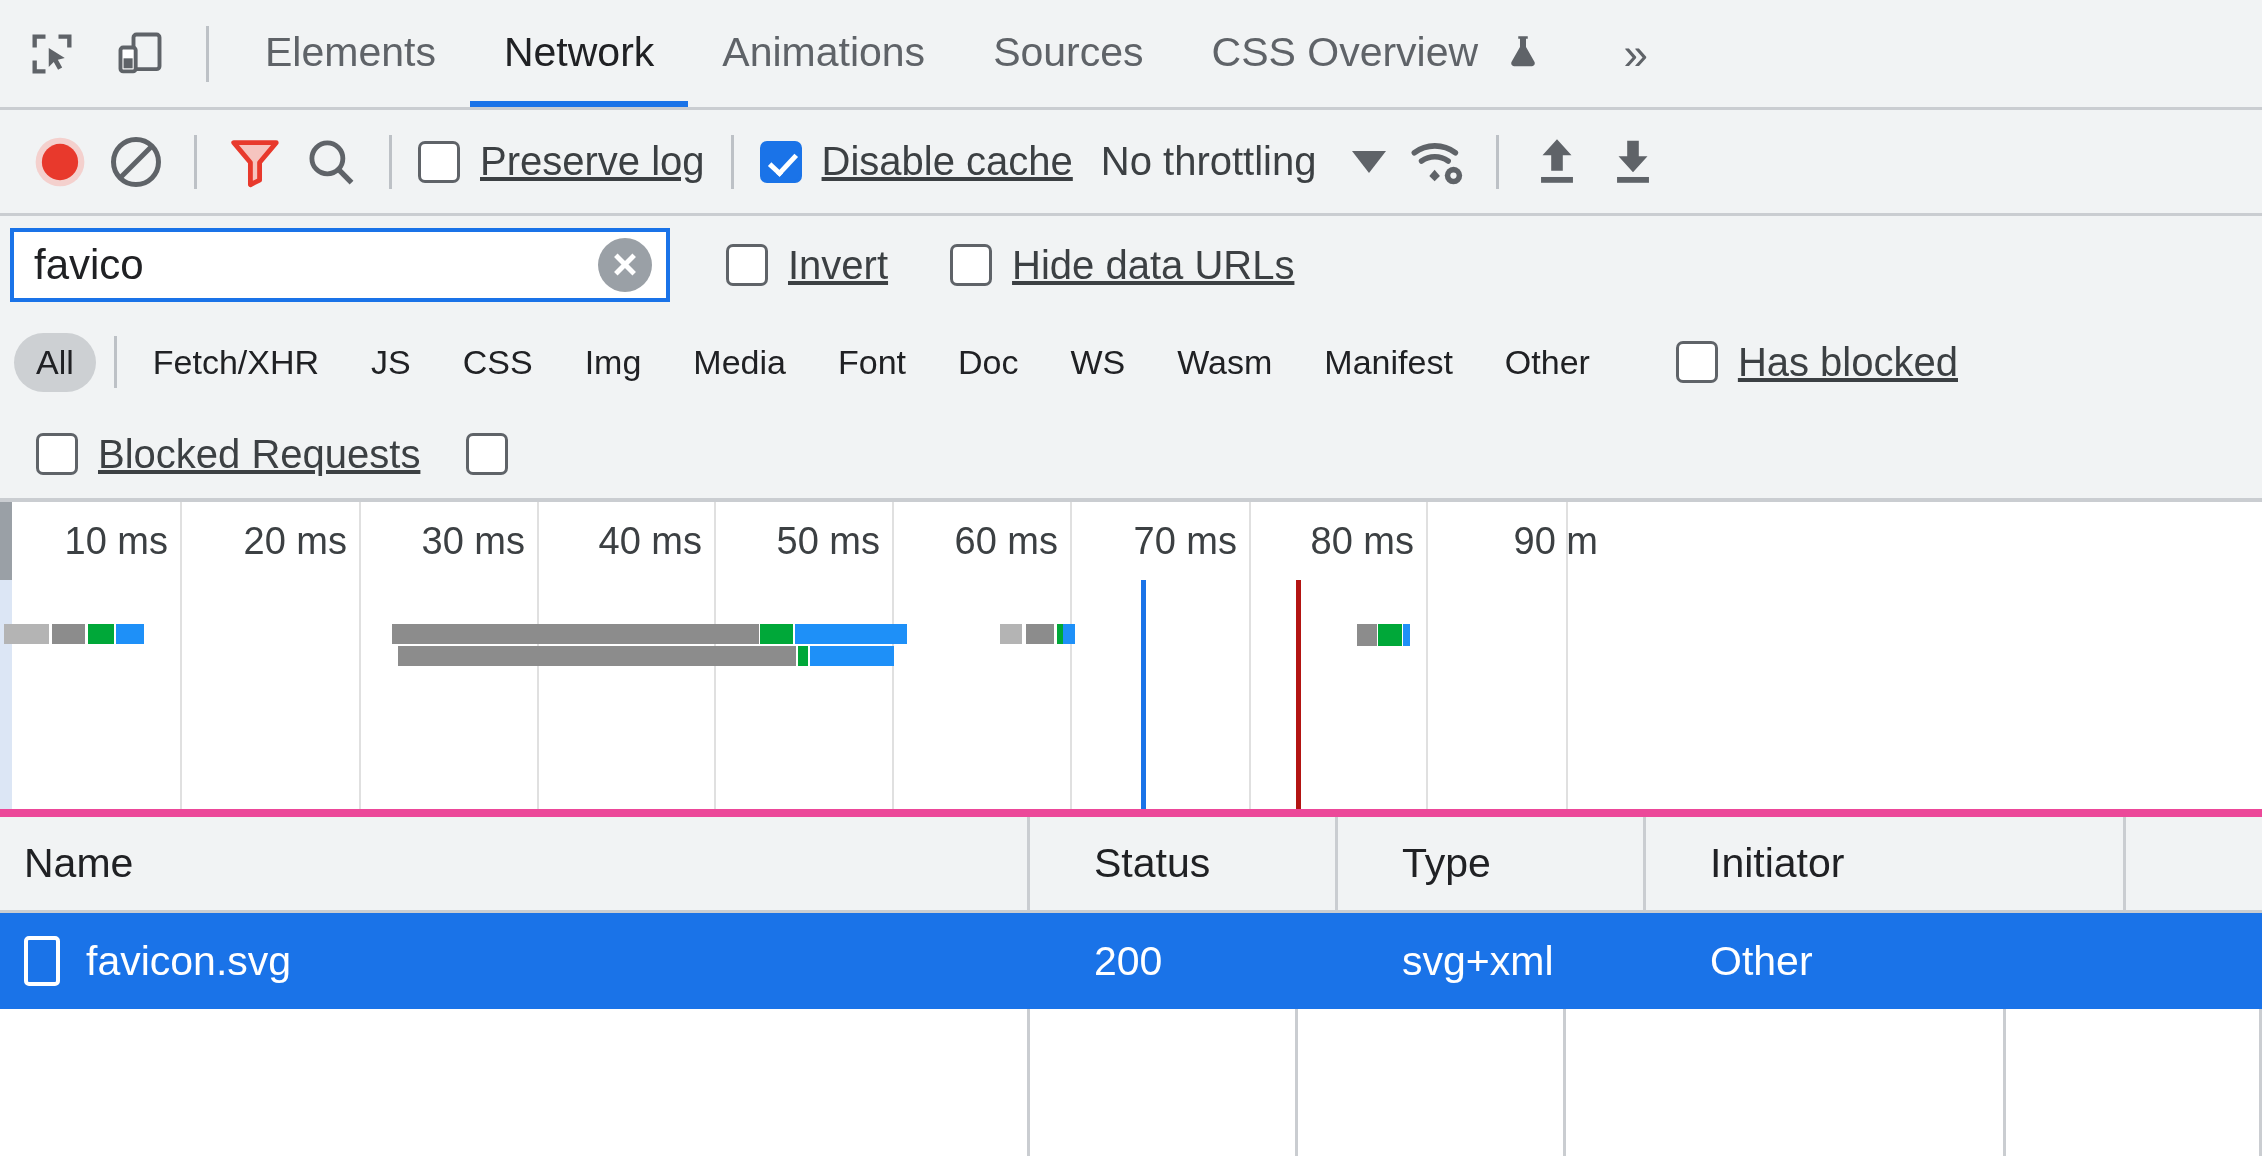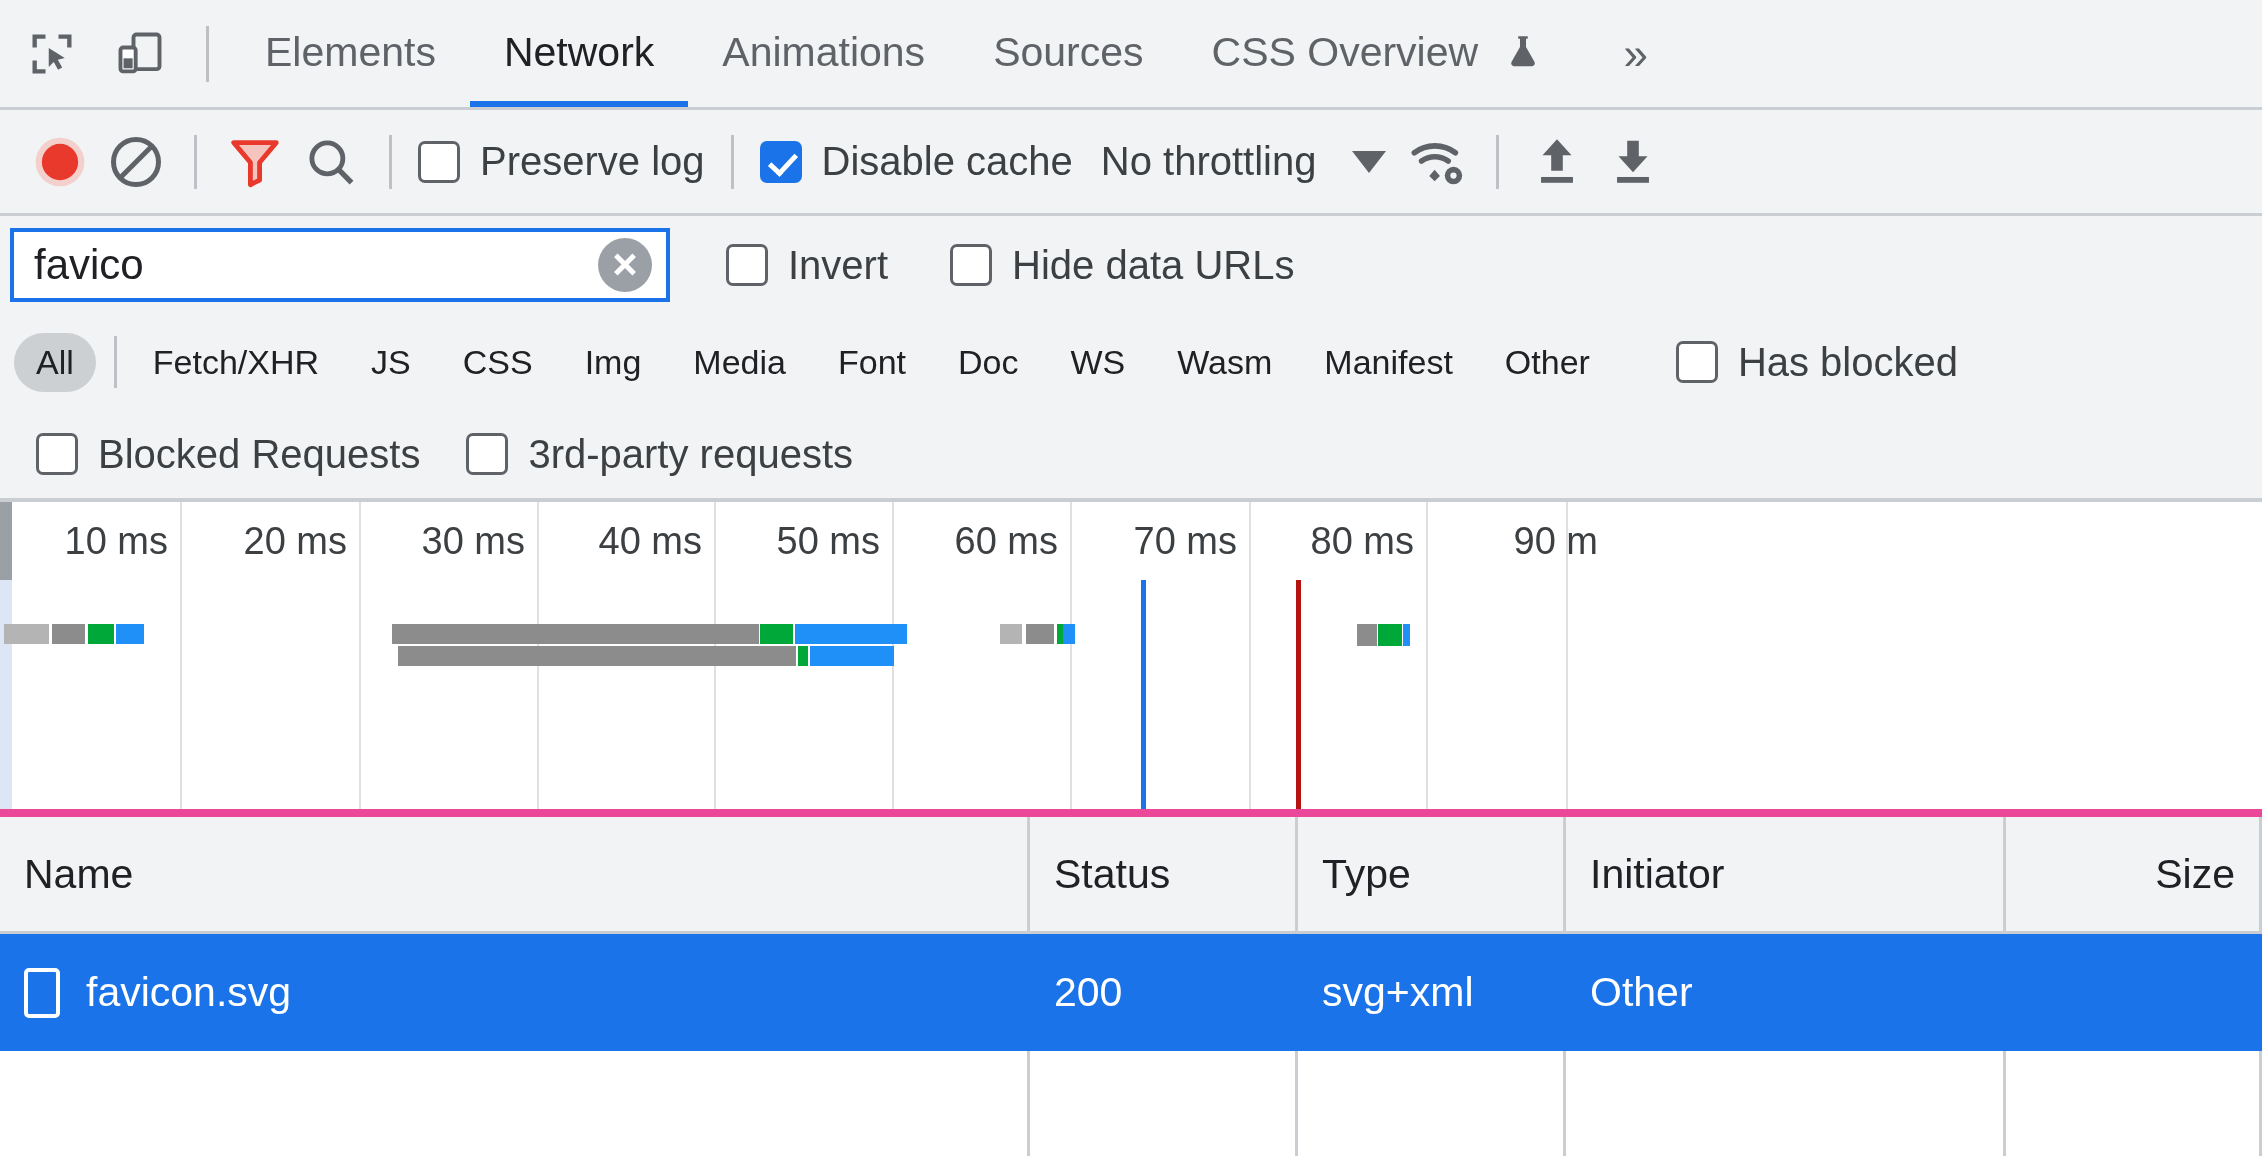--- a/index.html
+++ b/index.html
@@ -102,20 +102,21 @@
     margin: 0 20px;
     flex: 0 0 auto;
   }
   .cb-label {
     display: flex;
     align-items: center;
     font-size: 40px;
     color: #3c4043;
     white-space: nowrap;
     margin: 0 6px;
+    text-decoration: underline;
   }
   .cbox {
     width: 42px;
     height: 42px;
     border: 3px solid #5f6368;
     border-radius: 7px;
     background: #ffffff;
     box-sizing: border-box;
     margin-right: 20px;
     flex: 0 0 auto;
@@ -295,23 +296,24 @@
   
   .table {
     flex: 1 1 auto;
     display: flex;
     flex-direction: column;
     background: #ffffff;
     overflow: hidden;
   }
   .trow {
     display: flex;
-    height: 117px;
-    box-sizing: border-box;
-    flex: 0 0 auto;
+    height: 96px;
+    box-sizing: border-box;
+    flex: 0 0 auto;
+    gap: 40px;
   }
   .thead {
     background: #f1f3f4;
     border-bottom: 3px solid #cacdd1;
   }
   .tcell {
     display: flex;
     align-items: center;
     box-sizing: border-box;
     padding: 0 24px;
@@ -479,21 +481,20 @@
     </div>
   </div>
 
   <div class="optrow">
     <div class="cb-label">
       <span class="cbox"></span>
       <span>Blocked Requests</span>
     </div>
     <div class="cb-label">
       <span class="cbox"></span>
-      <span>3rd-party requests</span>
     </div>
   </div>
 
   <div class="overview" id="overview">
     <div class="ov-leftbar"></div>
     <div class="ov-leftrail"></div>
   <div class="ov-gridline" style="left: 180px;"></div>
       <div class="ov-tick" style="left: 180px;">10 ms</div>
       <div class="ov-gridline" style="left: 359px;"></div>
       <div class="ov-tick" style="left: 359px;">20 ms</div>

